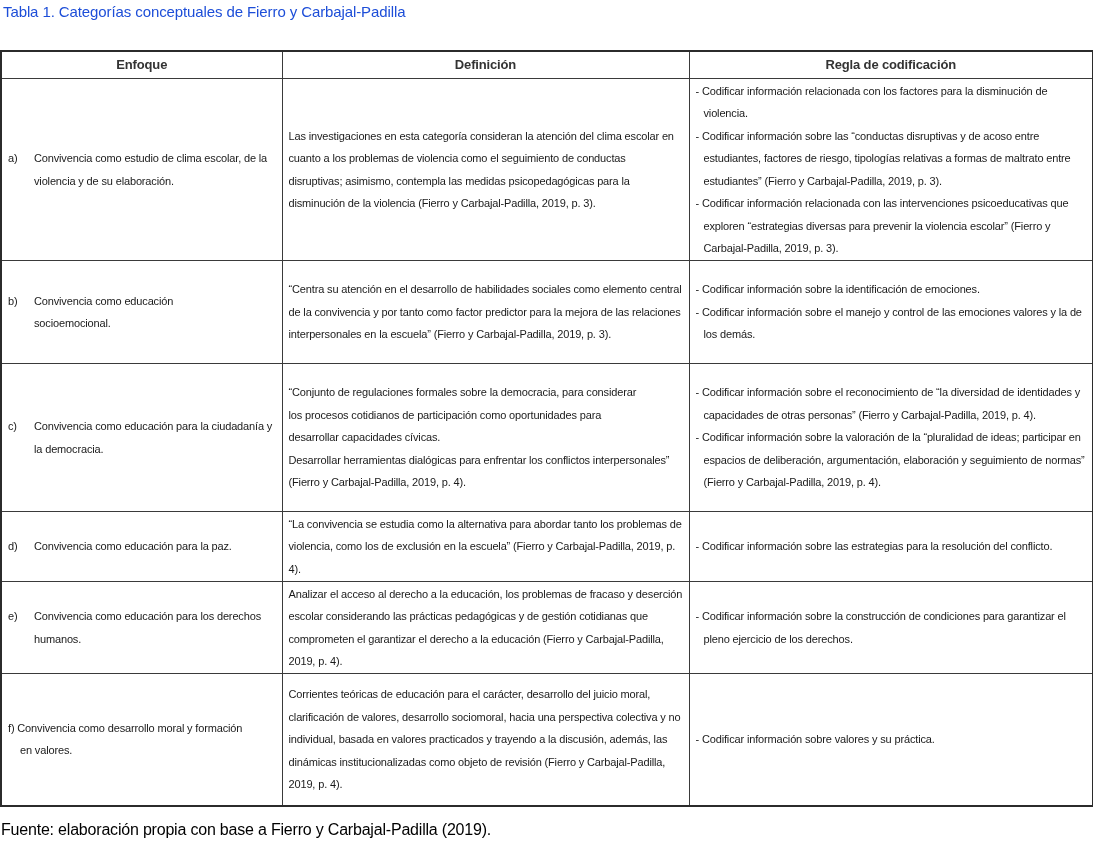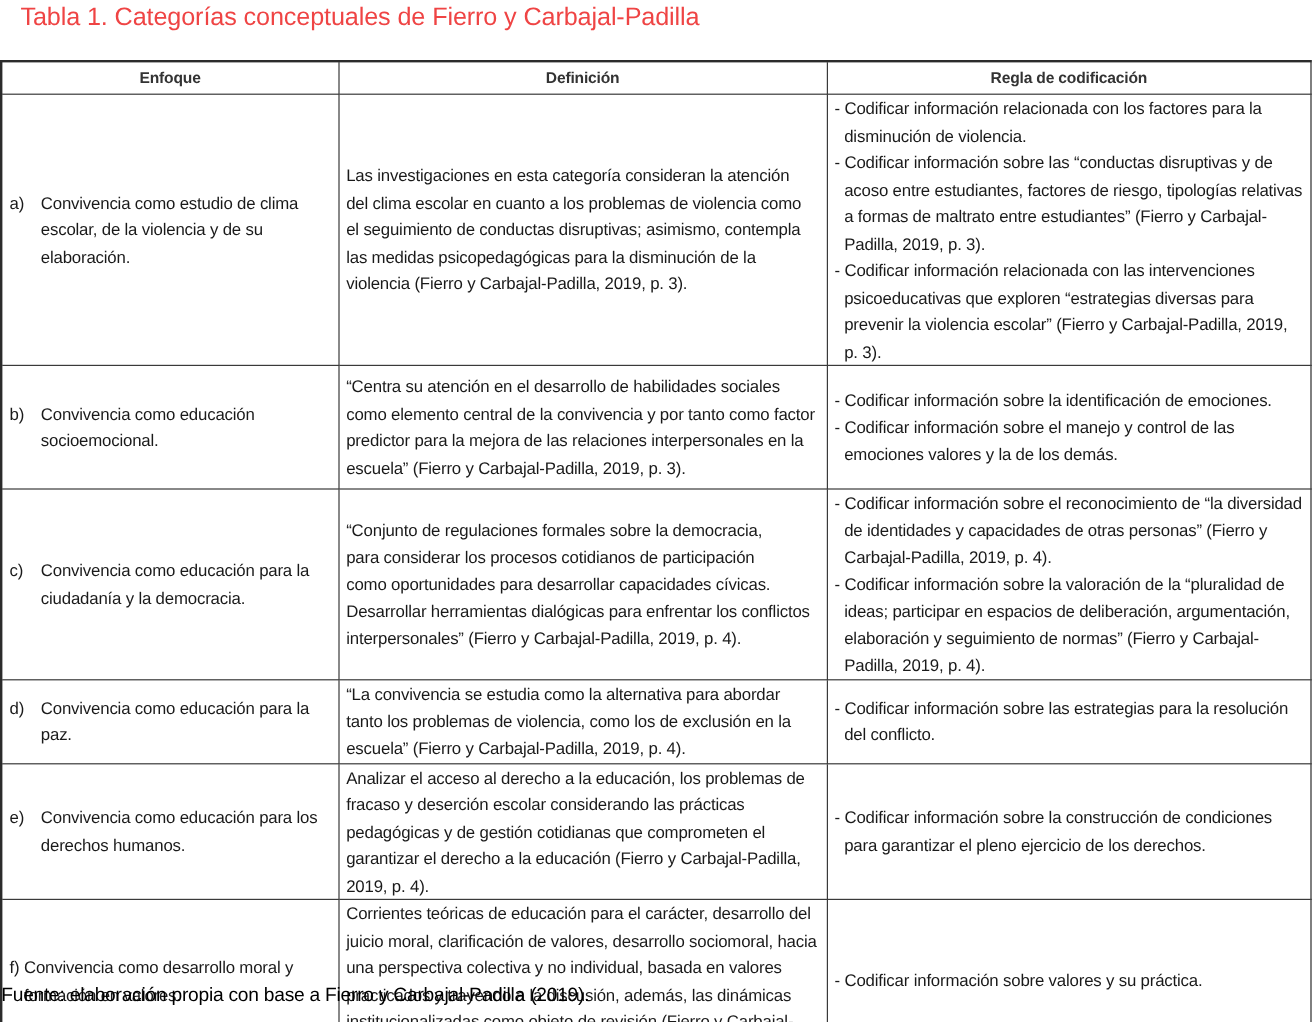--- a/index.html
+++ b/index.html
@@ -1,36 +1,36 @@
 <!DOCTYPE html>
 <html><head>
 <meta charset="utf-8">
 <style>
   html, body { margin: 0; padding: 0; background: #ffffff; }
   body {
     width: 1093px; height: 852px; position: relative; overflow: hidden;
     font-family: "Liberation Sans", sans-serif; color: #1a1a1a;
   }
   .caption {
-    position: absolute; left: 17px; top: 3px;
-    font-size: 21px; color: #ef4444; letter-spacing: -0.1px;
+    position: absolute; left: 3px; top: 3px;
+    font-size: 15px; color: #1d4ed8; letter-spacing: -0.1px;
   }
   table.main {
     position: absolute; left: 0px; top: 50px;
     width: 1092px; border-collapse: collapse;
     table-layout: fixed;
     border: 2px solid #2b2b2b;
   }
   table.main col.c1 { width: 281px; }
   table.main col.c2 { width: 407px; }
   table.main col.c3 { width: 404px; }
   table.main th, table.main td {
     border: 1px solid #3a3a3a;
     vertical-align: middle;
-    font-size: 14px;
+    font-size: 11px;
     line-height: 22.5px;
     padding: 0 6px;
     letter-spacing: -0.15px;
   }
   table.main th {
     font-weight: bold; font-size: 13px; height: 26px;
     text-align: center; color: #333;
   }
   table.main tr.hdr { border-bottom: 1px solid #2b2b2b; }
   .enf { display: flex; padding-left: 0; }

